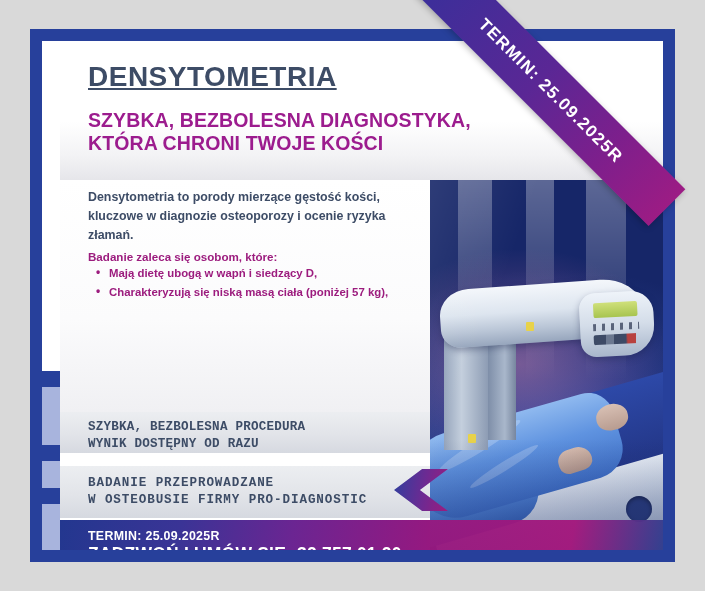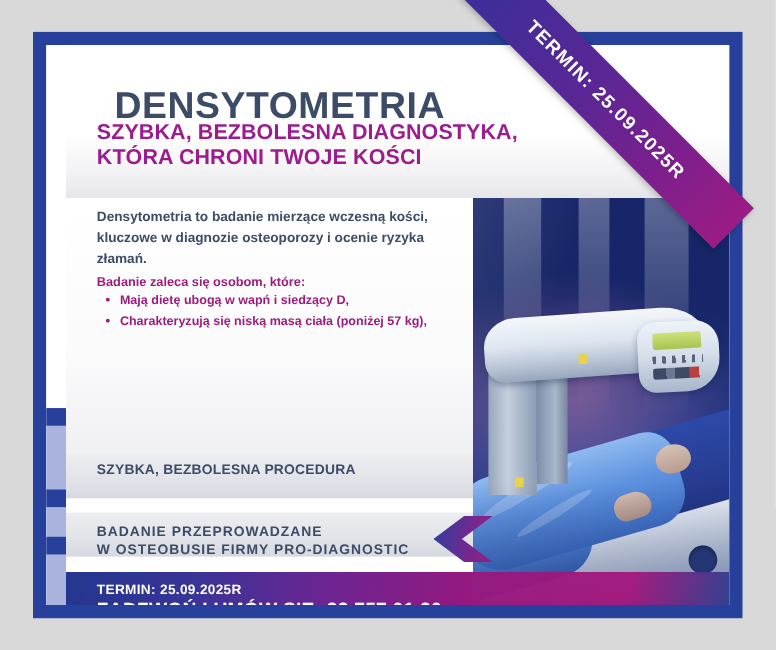--- a/index.html
+++ b/index.html
@@ -241,27 +241,28 @@
     left: 18px;
     top: 0;
     width: 603px;
     height: 139px;
     background: linear-gradient(180deg, #ffffff 0%, #ffffff 58%, #f3f3f5 82%, #e6e6ea 100%);
   }
   .title {
     position: absolute;
     left: 28px;
     top: 22px;
-    margin: 16px;
-    font-size: 34px;
+    margin: 0;
+    font-size: 28px;
     font-weight: 800;
     letter-spacing: .5px;
     color: #3d4c66;
     line-height: 1;
     white-space: nowrap;
+    text-decoration: underline;
   }
   .subtitle {
     position: absolute;
     left: 28px;
     top: 68px;
     margin: 0;
     width: 420px;
     font-size: 19.5px;
     font-weight: 800;
     color: #9c1c8e;
@@ -324,35 +325,36 @@
     top: -1px;
     font-size: 12px;
   }
 
   
   .banner {
     position: absolute;
     left: 18px;
     width: 370px;
     background: linear-gradient(180deg, #eceef1 0%, #e2e4e9 55%, #d6d9e0 100%);
+    font-family: Liberation Mono, monospace;
   }
   .banner .btxt {
     position: absolute;
     left: 28px;
     margin: 0;
     font-size: 12.6px;
     font-weight: 800;
     color: #3d4c66;
     line-height: 1.38;
     letter-spacing: .2px;
     white-space: nowrap;
   }
   #banner-a { top: 371px; height: 41px; }
   #banner-a .btxt { top: 7px; }
-  #banner-b { top: 425px; height: 40px; width: 370px; }
+  #banner-b { top: 425px; height: 52px; width: 370px; }
   #banner-b .btxt { top: 9px; letter-spacing: .9px; }
 
   
   .chevron {
     position: absolute;
     left: 352px;
     top: 428px;
     width: 54px;
     height: 42px;
     background: linear-gradient(100deg, #2e3f9e 0%, #6d2a92 55%, #9c1c7e 100%);
@@ -471,31 +473,32 @@
         <div class="photo-vignette"></div>
       </div>
     </div>
 
     <div class="headline-wrap">
       <h1 class="title">DENSYTOMETRIA</h1>
       <h2 class="subtitle">SZYBKA, BEZBOLESNA DIAGNOSTYKA, KTÓRA CHRONI TWOJE KOŚCI</h2>
     </div>
 
     <div class="textcol">
-      <p class="lead">Densytometria to badanie mierzące wczesną kości, kluczowe w diagnozie osteoporozy i ocenie ryzyka złamań.</p>
+      <p class="lead">Densytometria to porody mierzące gęstość kości, kluczowe w diagnozie osteoporozy i ocenie ryzyka złamań.</p>
       <p class="rec-title">Badanie zaleca się osobom, które:</p>
       <ul class="bullets">
         <li>Mają dietę ubogą w wapń i siedzący D,</li>
         <li>Charakteryzują się niską masą ciała (poniżej 57 kg),</li>
       </ul>
     </div>
 
     <div class="banner" id="banner-a">
       <p class="btxt">
         <span>SZYBKA, BEZBOLESNA PROCEDURA</span><br>
+        <span>WYNIK DOSTĘPNY OD RAZU</span>
       </p>
     </div>
 
     <div class="banner" id="banner-b">
       <p class="btxt">
         <span>BADANIE PRZEPROWADZANE</span><br>
         <span>W OSTEOBUSIE FIRMY PRO-DIAGNOSTIC</span>
       </p>
     </div>
 

